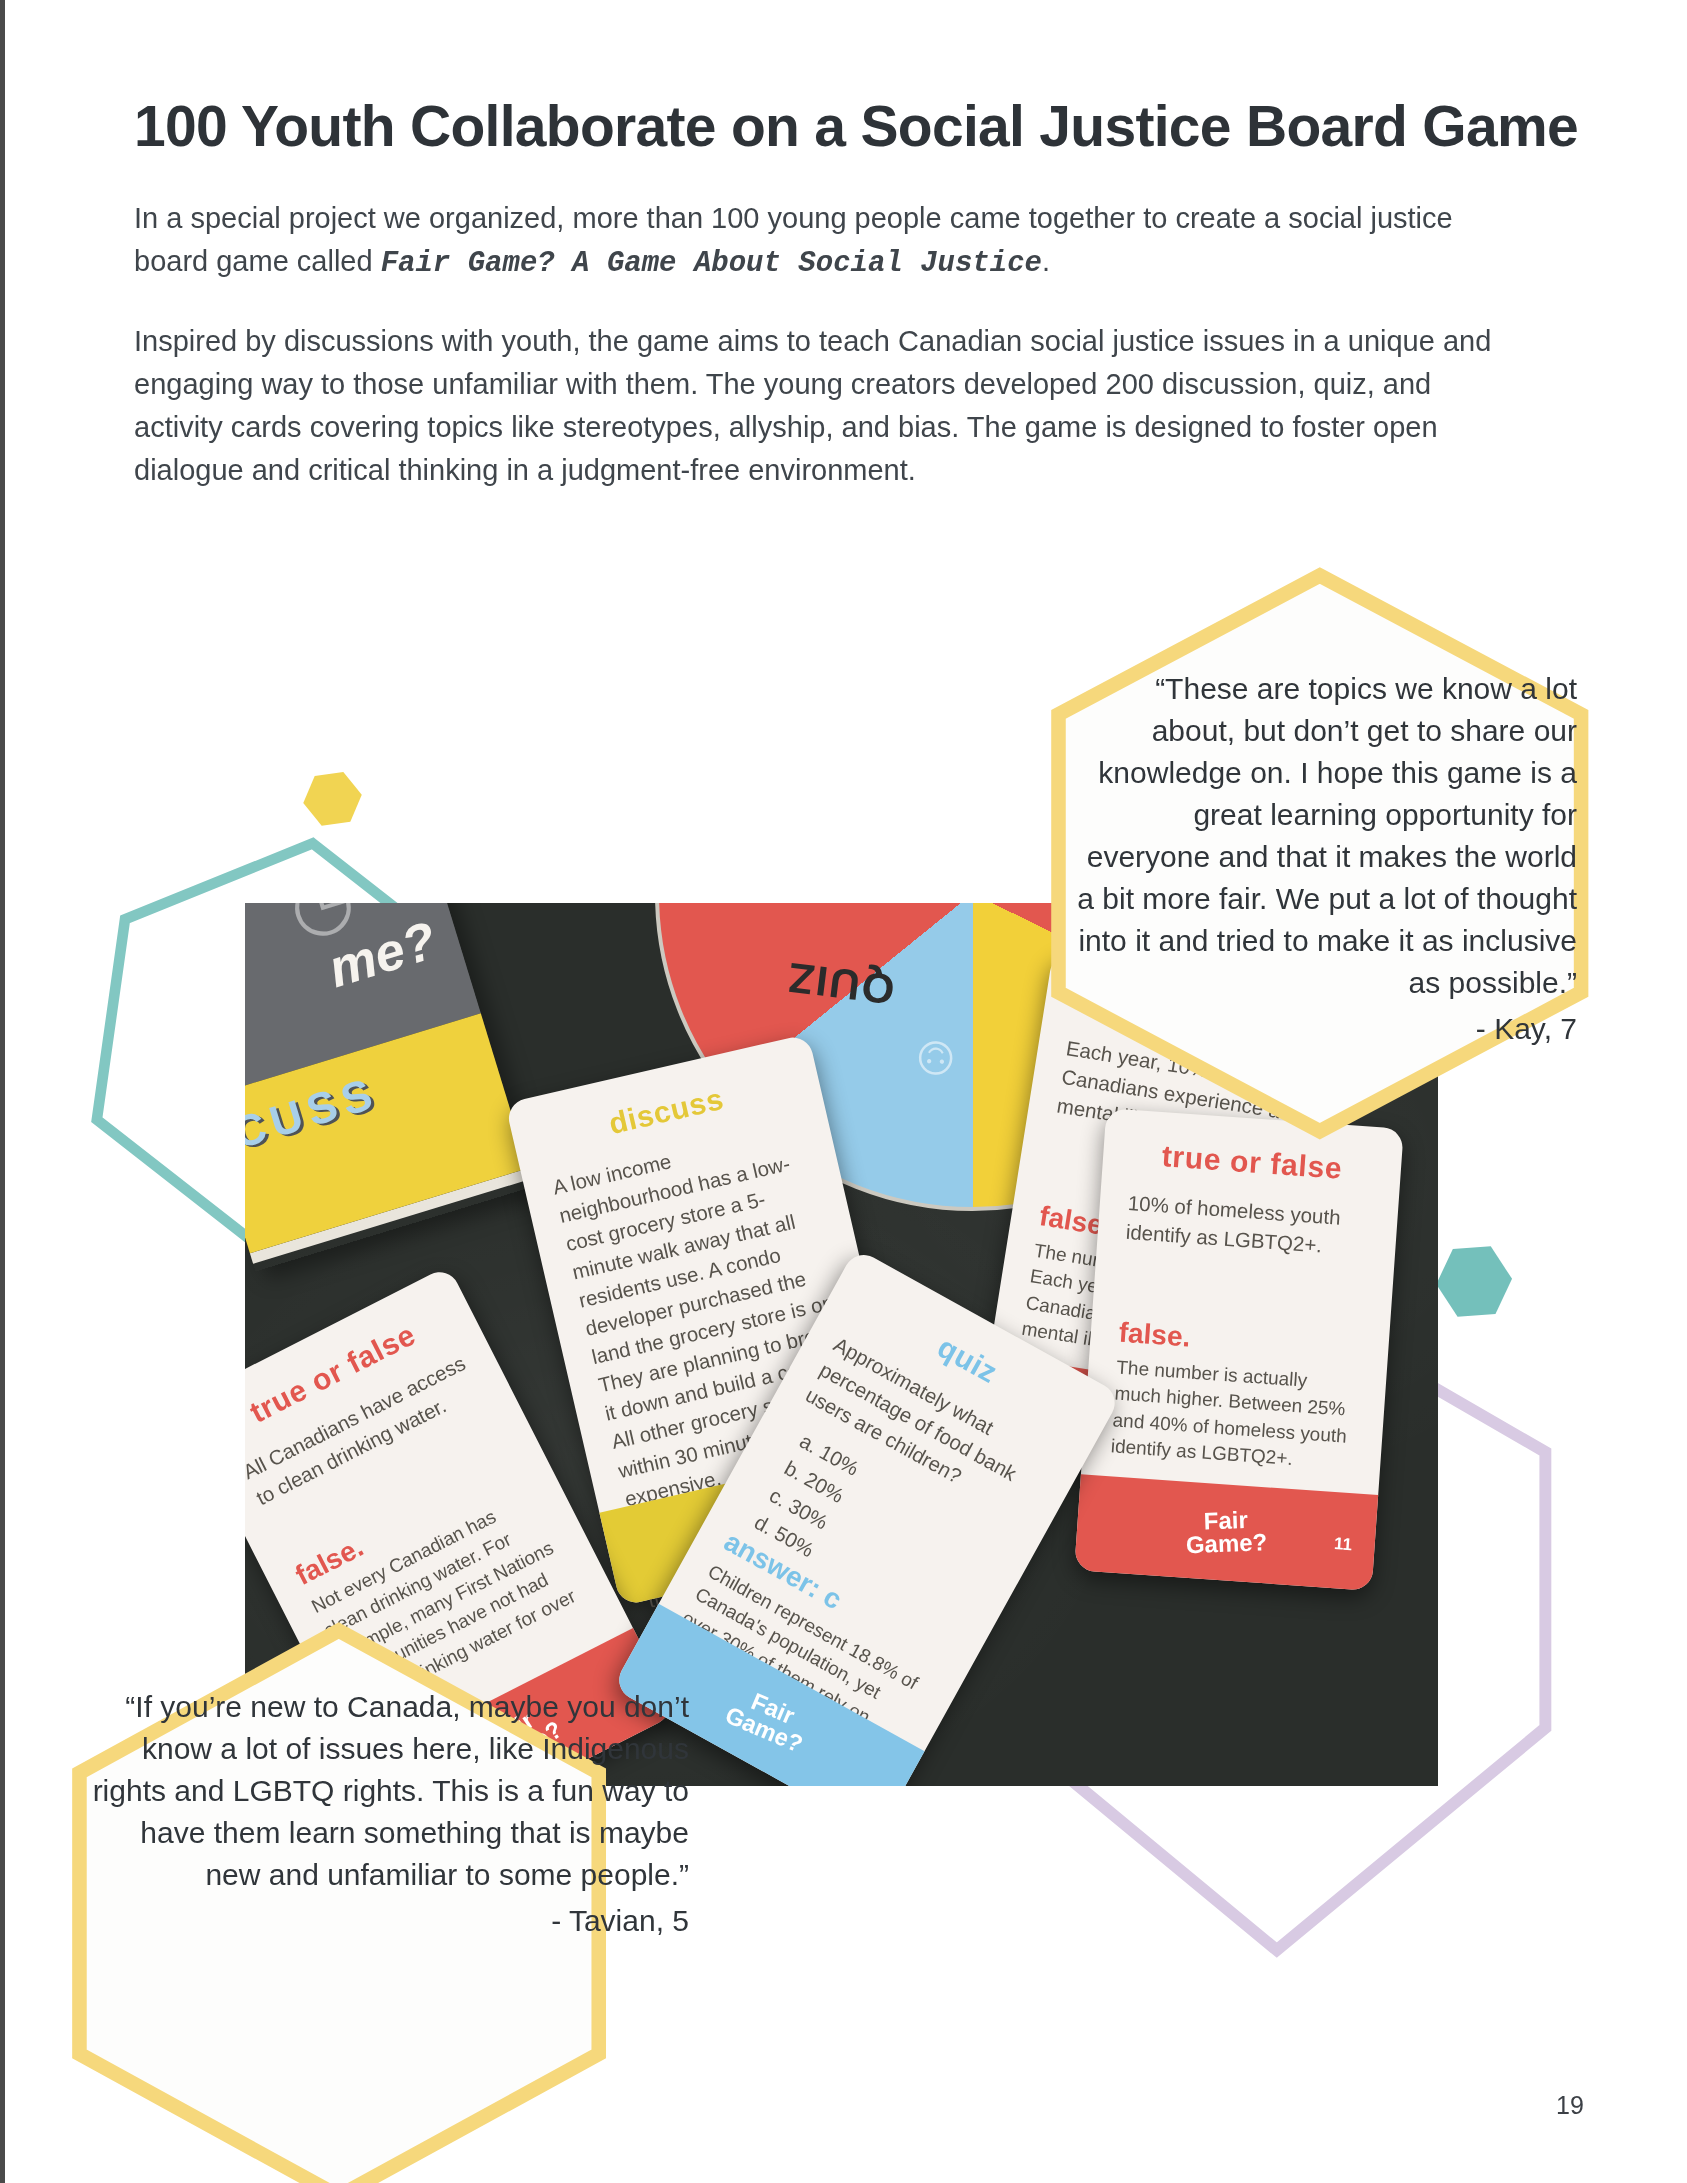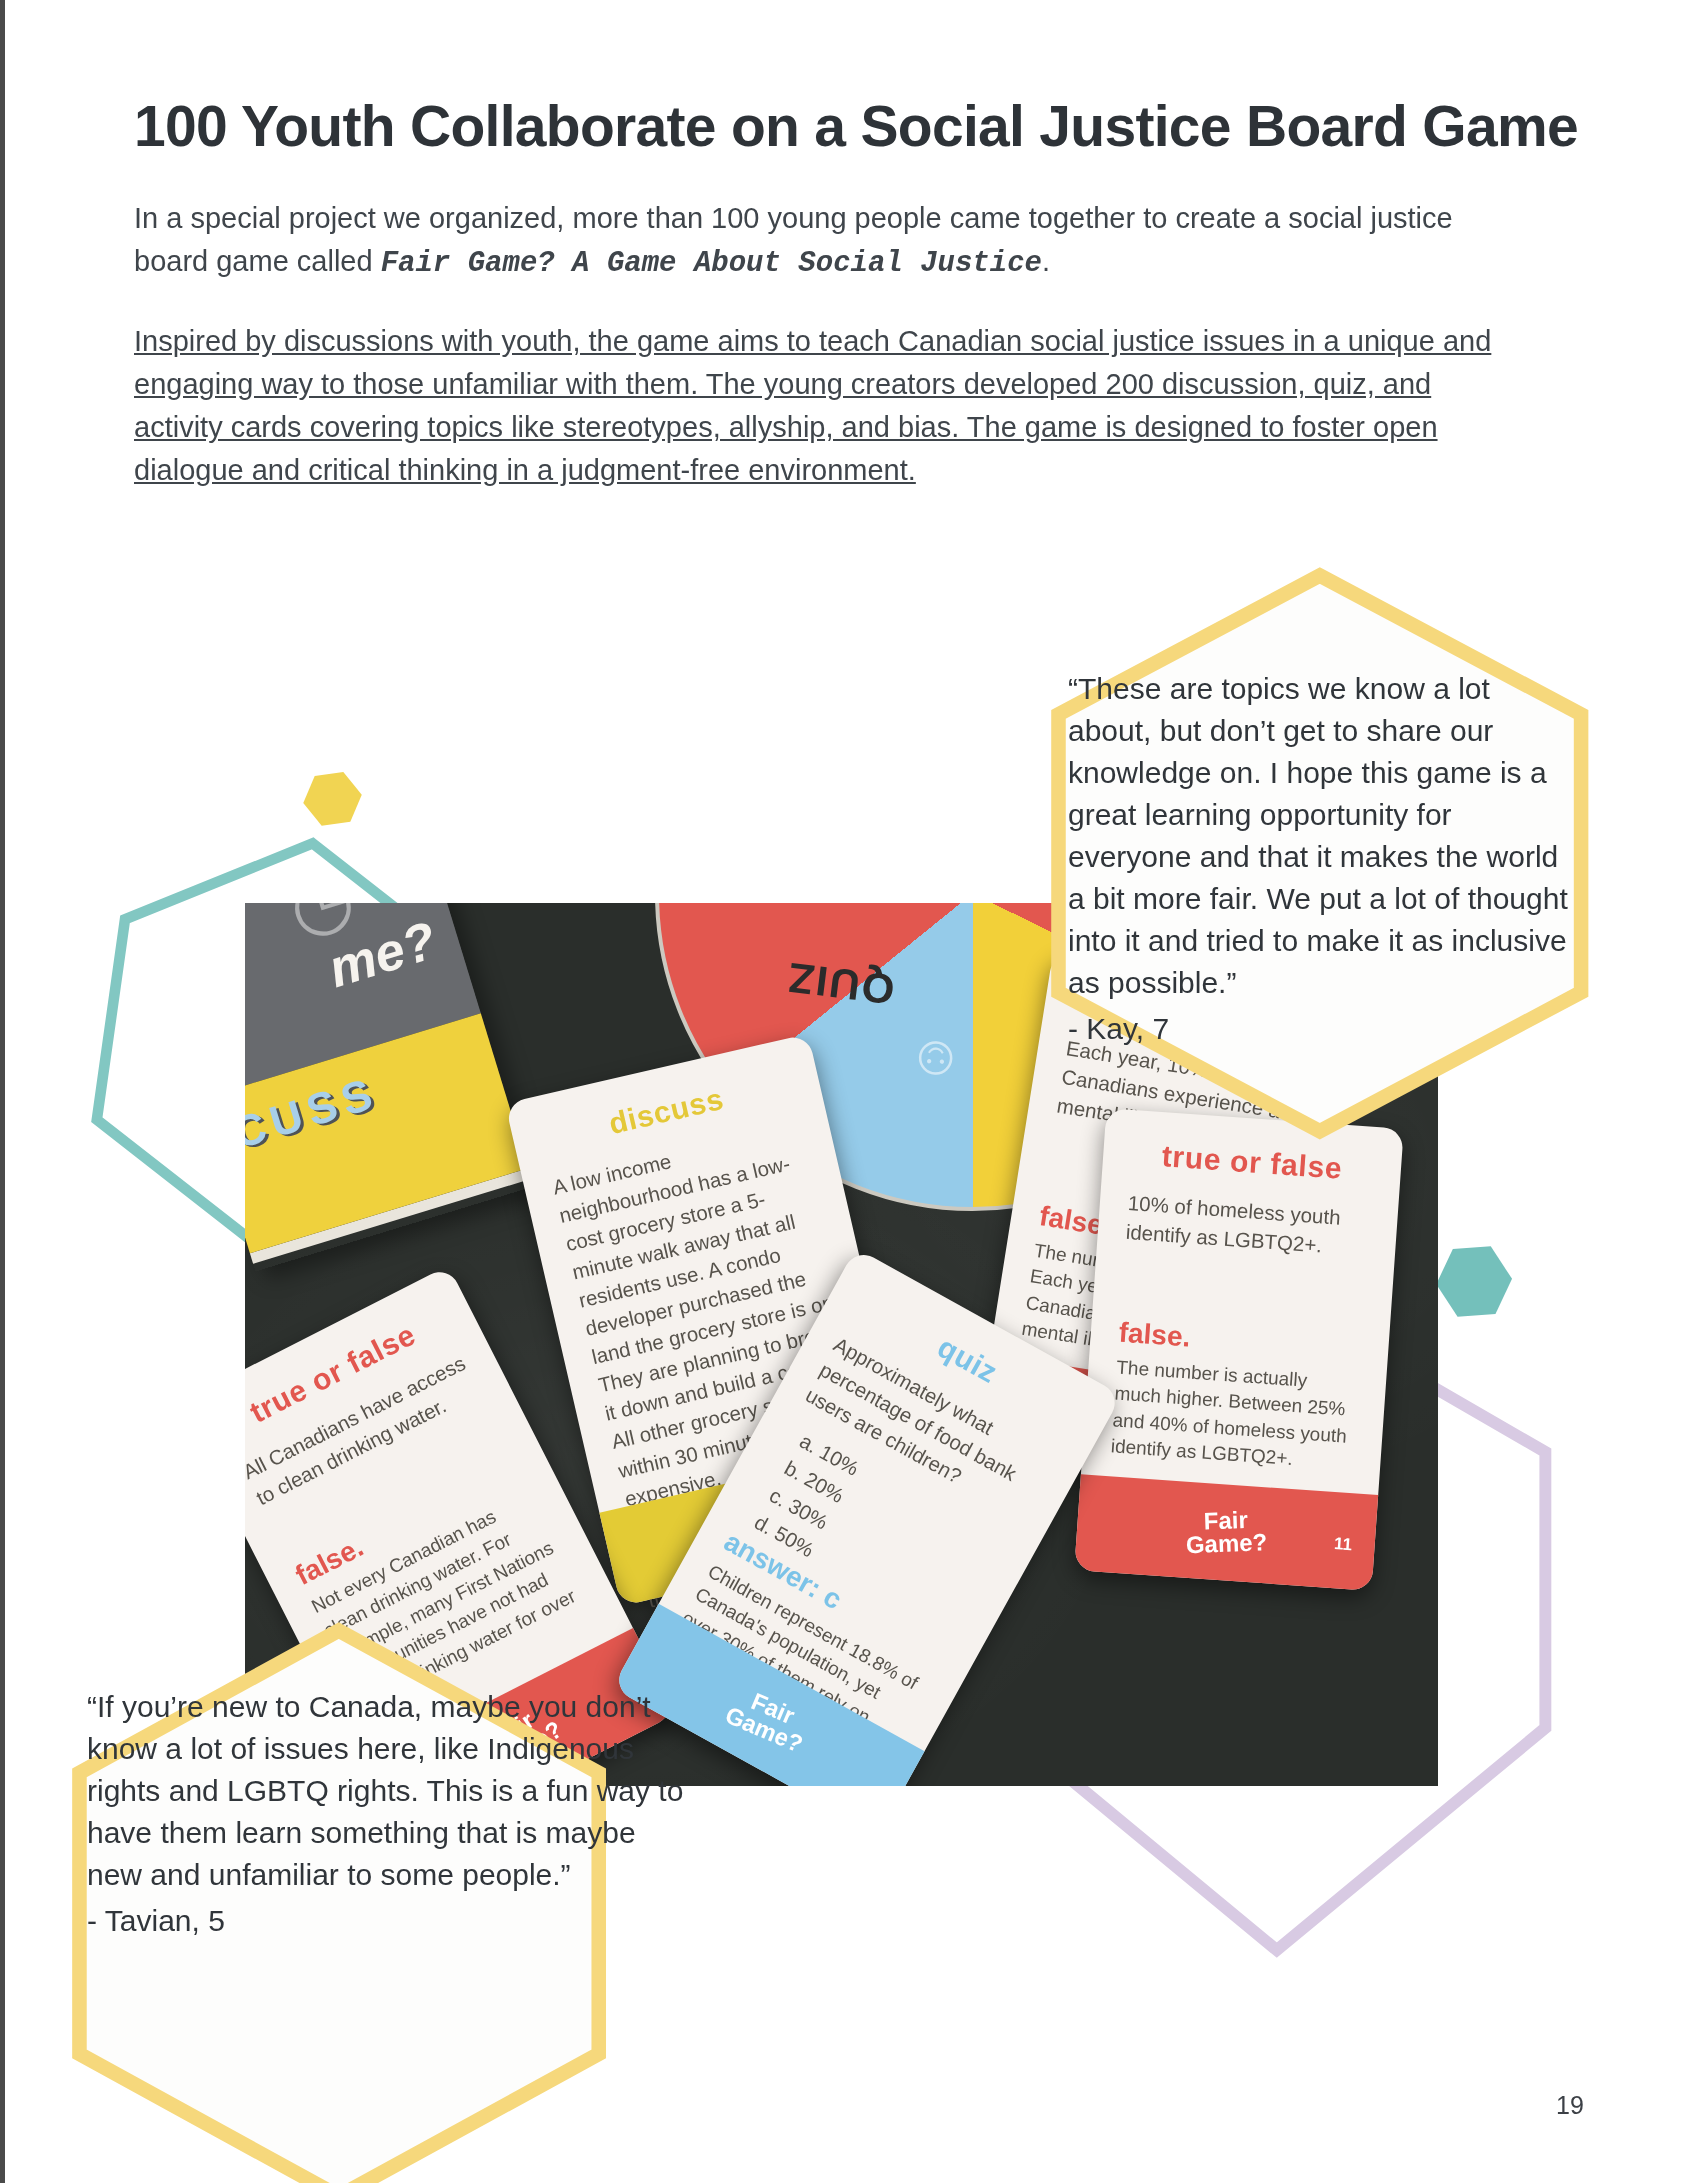--- a/index.html
+++ b/index.html
@@ -3,21 +3,21 @@
 <meta charset="utf-8">
 <style>
   html,body{margin:0;padding:0;background:#e8e8e8;}
   .page{position:relative;width:1687px;height:2183px;background:#ffffff;overflow:hidden;
         font-family:"Liberation Sans", sans-serif;color:#3f454b;}
   .left-border{position:absolute;left:0;top:0;width:4.6px;height:2183px;background:#4a4a4a;}
   .page-title{position:absolute;left:134px;top:93px;width:1456px;margin:0;
         font-size:57px;font-weight:700;color:#2e3338;letter-spacing:-0.7px;}
   .intro-p{position:absolute;left:134px;width:1389px;margin:0;
         font-size:29px;line-height:43px;color:#3f454b;}
-  .p1{top:197px;} .p2{top:320px;text-decoration:underline;} .p3{top:515px;}
+  .p1{top:197px;} .p2{top:320px;} .p3{top:515px;}
   .em{font-weight:700;font-style:italic;font-family:Liberation Mono, monospace;}
   svg.decor{position:absolute;left:0;top:0;}
   .z1{z-index:1;} .z3{z-index:3;}
 
   
   .photo{position:absolute;left:245px;top:903px;width:1193px;height:883px;overflow:hidden;z-index:2;
      background:
        radial-gradient(ellipse at 30% 65%, rgba(255,255,255,0.05), transparent 45%),
        radial-gradient(ellipse at 75% 30%, rgba(255,255,255,0.04), transparent 40%),
        #2a2e2b;}
@@ -60,21 +60,21 @@
   .card-answer-label{margin:0 0 5.3px 0;font-size:28px;font-weight:700;}
   .a-red{color:#e2574f;} .a-blue{color:#7cc3e8;}
   .card-answer{margin:0;font-size:19px;line-height:1.4;color:#57534c;}
   .card-footer{position:absolute;left:0;right:0;bottom:0;height:96px;border-radius:0 0 20px 20px;}
   .f-red{background:#e2574f;} .f-yellow{background:#e3cb35;} .f-blue{background:#84c5e8;}
   .logo{position:absolute;left:50%;top:50%;width:99px;transform:translate(-50%,-50%) rotate(-6deg);
         text-align:center;color:#ffffff;font-weight:700;font-size:24px;line-height:0.95;}
   .card-number{position:absolute;right:22.5px;bottom:34px;color:#ffffff;font-size:17px;font-weight:700;}
 
   
-  .quote{position:absolute;z-index:4;text-align:left;font-size:30px;line-height:42px;color:#30353a;}
+  .quote{position:absolute;z-index:4;text-align:right;font-size:30px;line-height:42px;color:#30353a;}
   .q-kay{left:1068px;top:668px;width:509px;}
   .q-tavian{left:87px;top:1686px;width:602px;}
   .attribution{margin-top:4px;}
 
   .page-number{position:absolute;left:1556px;top:2091px;font-size:25px;color:#3c4046;z-index:4;}
 </style>
 </head>
 <body>
 
 <div class="page">

